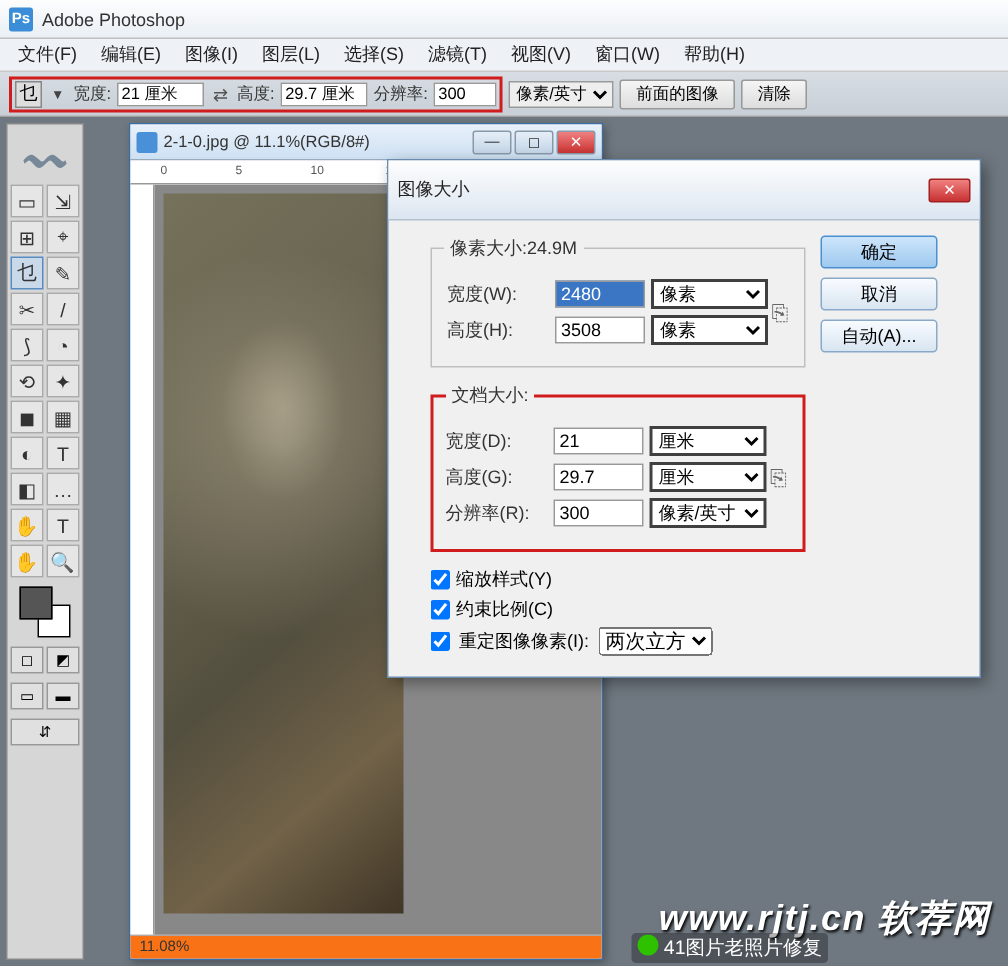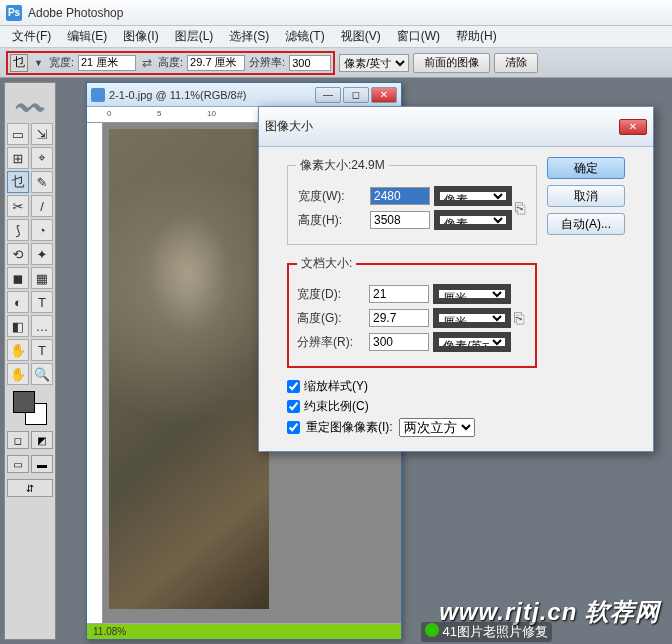--- a/index.html
+++ b/index.html
@@ -48,40 +48,40 @@
 .docwin .dtitle .winbtn { width: 26px; height: 16px; border: 1px solid #89a; background: linear-gradient(#e5eef7,#c3d5e7); border-radius: 2px; font-size:10px; display:flex;align-items:center;justify-content:center; }
 .docwin .dtitle .winbtn.close { background: linear-gradient(#f08080,#c83232); color:#fff; }
 .docwin .ruler-h { height: 16px; background: #fff; border-bottom: 1px solid #999; position: relative; font-size:8px; color:#555; }
 .docwin .ruler-h span { position:absolute; top:2px; }
 .docwin .docbody { display: flex; height: calc(100% - 56px); }
 .docwin .ruler-v { width: 16px; background: #fff; border-right: 1px solid #999; }
 .docwin .canvas { flex: 1; background: #888; display: flex; align-items: flex-start; justify-content: flex-start; padding: 6px; overflow: hidden; }
 .docwin .photo { width: 160px; height: 480px; background: linear-gradient(140deg,#6b6a55 0%,#5f5e4c 30%,#4a4838 60%,#6b5a3e 80%,#3a2e1e 100%); position: relative; filter: contrast(.95) sepia(.3); }
 .docwin .photo::before { content:""; position:absolute; inset:0; background: radial-gradient(circle at 50% 35%, rgba(200,200,180,.3) 0%, transparent 40%), radial-gradient(circle at 45% 28%, rgba(120,110,90,.6) 0%, transparent 12%); }
 .docwin .photo::after { content:""; position:absolute; top:15%; left:20%; width:60%; height:30%; background: radial-gradient(ellipse, rgba(255,255,255,.2), transparent 60%); }
-.docwin .statusbar { height: 16px; background: #84cc16; border-top: 1px solid #aaa; font-size: 10px; padding: 1px 6px; color: #333; display:flex;align-items:center; }
+.docwin .statusbar { height: 16px; background: #f97316; border-top: 1px solid #aaa; font-size: 10px; padding: 1px 6px; color: #333; display:flex;align-items:center; }
 
 
 .dialog { position: absolute; left: 258px; top: 28px; width: 396px; background: #f0f0f0; border: 1px solid #6a8bb0; box-shadow: 3px 3px 10px rgba(0,0,0,.4); }
 .dialog .dhdr { height: 40px; background: linear-gradient(#fdfdfd,#dce6f1); display: flex; align-items: center; padding: 0 6px; font-size: 12px; color: #222; border-bottom: 1px solid #b0c0d0; }
 .dialog .dhdr .dclose { margin-left: auto; width: 28px; height: 16px; background: linear-gradient(#f08080,#c83232); border:1px solid #a02020; border-radius: 2px; color:#fff; font-size:10px; display:flex;align-items:center;justify-content:center; }
 .dialog .dbody { padding: 10px 28px 14px; display: flex; gap: 10px; }
 .dialog .left-col { flex: 1; }
 .dialog .right-col { width: 78px; display: flex; flex-direction: column; gap: 6px; }
 .dialog .right-col button { height: 22px; font-size: 12px; background: linear-gradient(#f8fbff,#d8e5f0); border: 1px solid #8aa8c8; border-radius: 3px; }
 .dialog .right-col button.primary { background: linear-gradient(#cde5fb,#9ec9ef); border-color:#4a90d0; }
 
 .dialog fieldset { border: 1px solid #bfbfbf; padding: 8px 8px 10px; margin-bottom: 10px; position: relative; }
 .dialog fieldset legend { font-size: 12px; padding: 0 4px; color: #333; }
 .dialog fieldset.highlight { border: 2px solid #d01c1c; }
 .dialog .row { display: flex; align-items: center; margin: 4px 0; gap: 4px; justify-content: flex-end; }
 .dialog .row .rlabel { width: 68px; font-size: 12px; color: #333; text-align: left; }
 .dialog .row input[type=text] { width: 60px; height: 18px; font-size: 12px; border: 1px solid #999; padding: 0 3px; background:#fff; }
 .dialog .row input.sel { background:#3a76c4; color:#fff; }
-.dialog .row select { width: 78px; height: 20px; font-size: 12px; border: 6px solid #404040; background:#fff; }
+.dialog .row select { width: 78px; height: 20px; font-size: 12px; border: 2px solid #404040; background:#fff; }
 .dialog .link-bracket { width: 16px; font-size: 14px; color: #666; text-align:center; }
 .dialog .chk { display: flex; align-items: center; font-size: 12px; margin: 3px 0; gap: 4px; }
 .dialog .chk input { width: 13px; height: 13px; }
 .dialog .resample-row { display:flex; align-items:center; gap:6px; margin-top:2px; }
 
 
 .watermark { position: absolute; bottom: 16px; right: 12px; color: #fff; font-size: 24px; font-weight: bold; text-shadow: 1px 1px 2px #000; font-style: italic; letter-spacing: 1px; }
 .wechat-tag { position: absolute; bottom: 2px; right: 120px; display:flex; align-items:flex-start; gap:4px; color:#fff; font-size:13px; background:rgba(0,0,0,.3); padding:1px 4px; border-radius:3px; }
 .wechat-tag .wicon { width:14px;height:14px;background:#2dc100;border-radius:50%; }
 </style>

